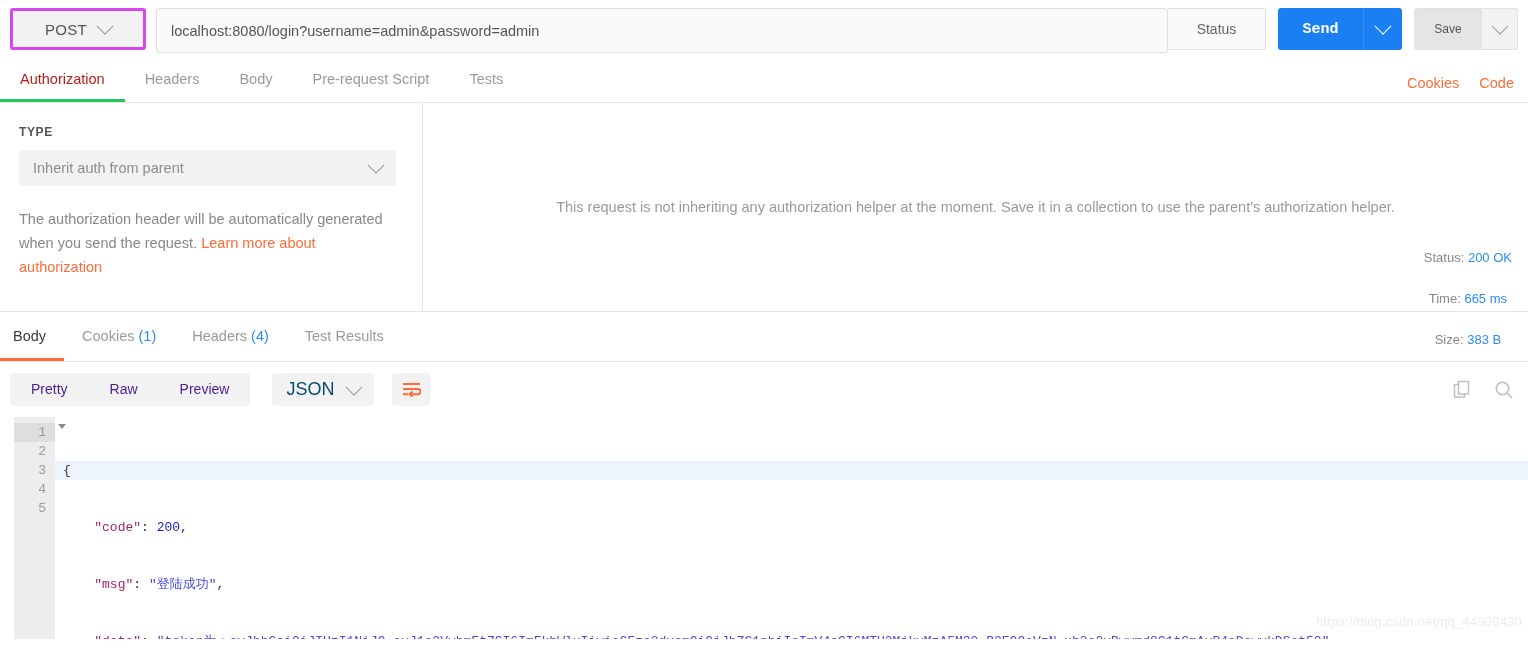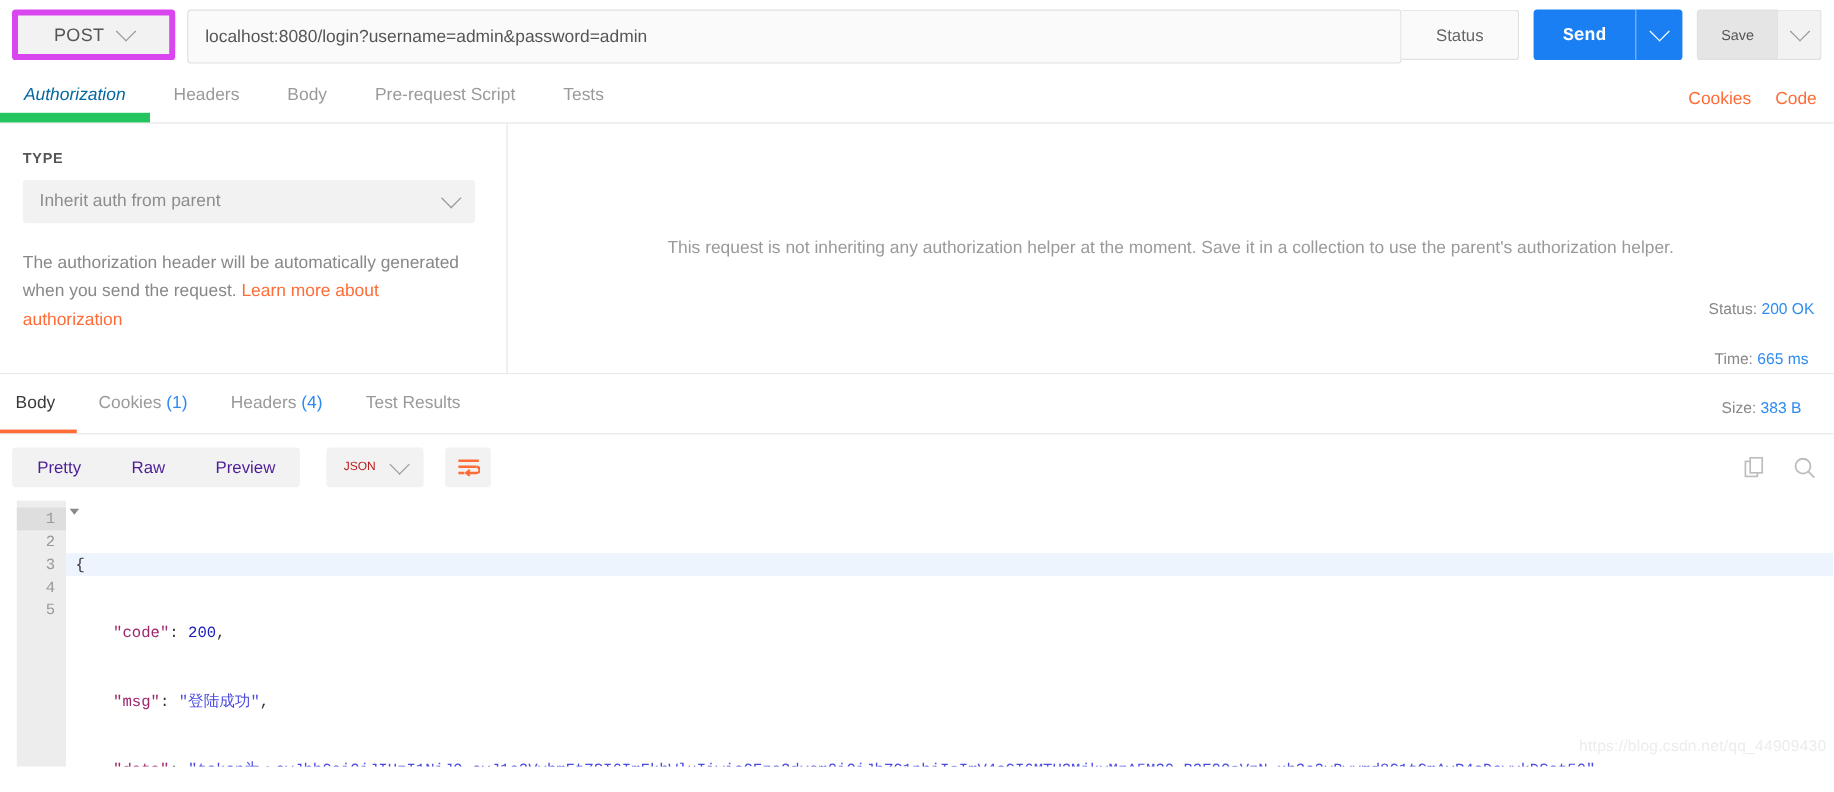--- a/index.html
+++ b/index.html
@@ -23,21 +23,21 @@
     align-items: stretch;
     height: 57px;
     padding: 8px 10px 0 10px;
     box-sizing: border-box;
     background: #ffffff;
   }
   .method-select {
     width: 136px;
     height: 42px;
     background: #f2f2f2;
-    border: 5px solid #d946ef;
+    border: 3px solid #d946ef;
     border-radius: 3px;
     display: flex;
     align-items: center;
     justify-content: center;
     gap: 12px;
     cursor: pointer;
     box-sizing: border-box;
   }
   .method-label {
     font-size: 15px;
@@ -165,23 +165,22 @@
     height: 45px;
     line-height: 45px;
     padding: 0 20px;
     font-size: 14.5px;
     color: #9a9a9a;
     cursor: pointer;
     box-sizing: border-box;
     white-space: nowrap;
   }
   .tab.active {
-    color: #0369a1;
-    border-bottom: 8px solid #22c55e;
-    font-style: italic;
+    color: #b91c1c;
+    border-bottom: 3px solid #22c55e;
   }
   .tabs-right {
     margin-left: auto;
     display: flex;
     gap: 20px;
     align-items: center;
     padding-bottom: 11px;
   }
   .link-orange {
     color: #ff6c37;
@@ -310,21 +309,21 @@
     height: 33px;
     background: #f2f2f2;
     border-radius: 3px;
     display: flex;
     align-items: center;
     gap: 14px;
     padding: 0 14px;
     cursor: pointer;
     box-sizing: border-box;
   }
-  .json-select-text { font-size: 10px; color: #b91c1c; }
+  .json-select-text { font-size: 18px; color: #0c4a6e; }
   .wrap-btn {
     margin-left: 18px;
     width: 38px;
     height: 33px;
     background: #f2f2f2;
     border-radius: 3px;
     display: flex;
     align-items: center;
     justify-content: center;
     cursor: pointer;

